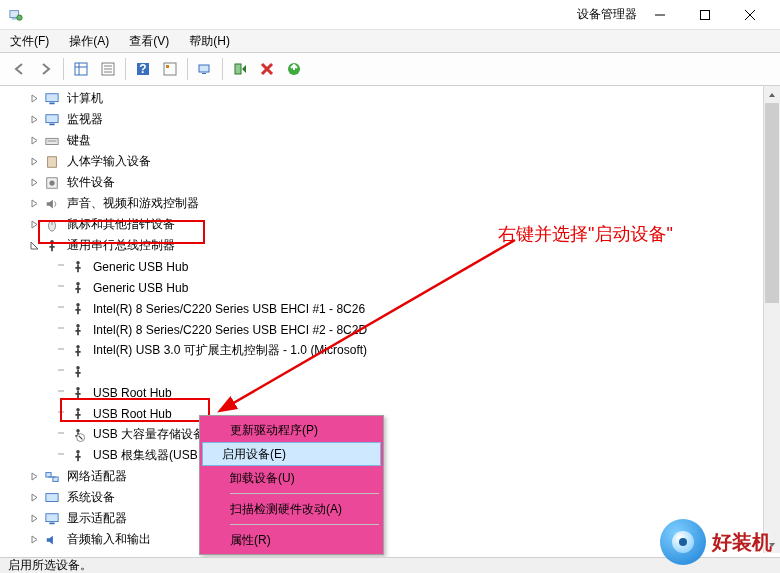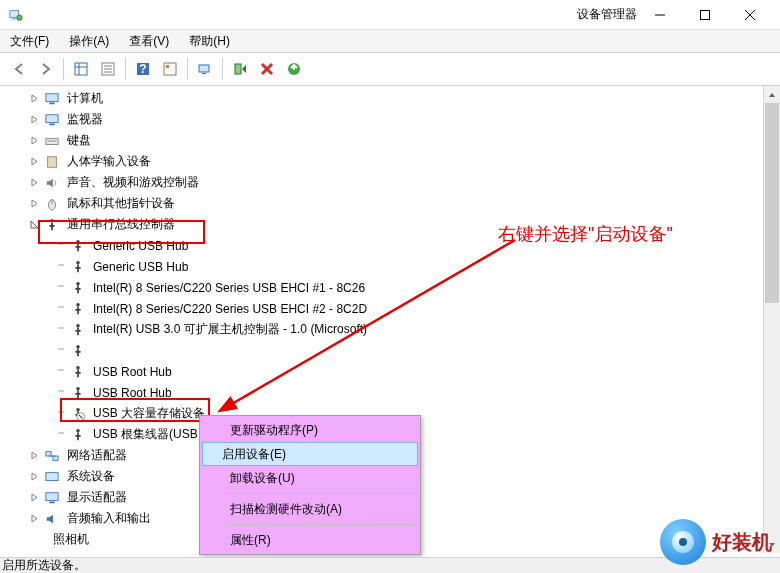--- a/index.html
+++ b/index.html
@@ -33,27 +33,27 @@
 .indent2 { padding-left: 48px; }
 
 
 .redbox { position: absolute; border: 2px solid #e60000; pointer-events: none; }
 
 
 .anntext { position: absolute; color: #e60000; font-size: 18px; font-weight: 500; }
 .arrow-svg { position: absolute; pointer-events: none; }
 
 
-.ctxmenu { position: absolute; background: #f0abfc; border: 1px solid #a0a0a0; box-shadow: 2px 2px 4px rgba(0,0,0,0.25); padding: 2px; width: 222px; }
+.ctxmenu { position: absolute; background: #ec4899; border: 1px solid #a0a0a0; box-shadow: 2px 2px 4px rgba(0,0,0,0.25); padding: 2px; width: 185px; }
 .ctxitem { height: 24px; display: flex; align-items: center; padding-left: 28px; }
 .ctxitem.highlight { background: #cde8ff; border: 1px solid #7ab6e8; padding-left: 19px; }
 .ctxsep { height: 1px; background: #c0c0c0; margin: 3px 2px 3px 28px; }
 
 
-.statusbar { position: absolute; left: 0; right: 0; bottom: 0; height: 16px; border-top: 1px solid #d0d0d0; background: #f0f0f0; padding: 2px 2px; display: flex; align-items: center; }
+.statusbar { position: absolute; left: 0; right: 0; bottom: 0; height: 16px; border-top: 1px solid #d0d0d0; background: #f0f0f0; padding: 2px 8px; display: flex; align-items: center; }
 
 
 .watermark { position: absolute; right: 8px; bottom: 8px; display: flex; align-items: center; gap: 6px; }
 .wm-circle { width: 46px; height: 46px; border-radius: 50%; background: radial-gradient(circle at 35% 30%, #7ecfff, #1a7fd6); position: relative; }
 .wm-inner { position: absolute; width: 22px; height: 22px; top: 12px; left: 12px; border-radius: 50%; background: radial-gradient(circle at 35% 30%, #fff, #9dd8ff 70%); }
 .wm-dot { position: absolute; width: 8px; height: 8px; border-radius: 50%; background: #1a5fa0; top: 19px; left: 19px; }
 .wm-text { color: #b91c1c; font-size: 20px; font-weight: 700; text-shadow: 0 0 4px #fff; }
 
 
 .scrollbar-v { position: absolute; right: 0; top: 86px; bottom: 20px; width: 17px; background: #f0f0f0; border-left: 1px solid #d6d6d6; }
@@ -217,20 +217,34 @@
           <svg viewBox="0 0 9 9">
             <path d="M2 1 L7 4.5 L2 8 Z" fill="none" stroke="#808080"></path>
           </svg>
         </span>
         <span class="devicon">
           <svg width="14" height="14" viewBox="0 0 16 16">
             <rect x="3" y="2" width="10" height="12" fill="#e8d8c0" stroke="#a08060"></rect>
           </svg>
         </span>
         <span class="label">人体学输入设备</span>
+      </div>
+      <div class="node indent1">
+        <span class="expander">
+          <svg viewBox="0 0 9 9">
+            <path d="M2 1 L7 4.5 L2 8 Z" fill="none" stroke="#808080"></path>
+          </svg>
+        </span>
+        <span class="devicon">
+          <svg width="14" height="14" viewBox="0 0 16 16">
+            <rect x="2" y="2" width="12" height="12" fill="#f0f0f0" stroke="#808080"></rect>
+            <circle cx="8" cy="8" r="3" fill="#808080"></circle>
+          </svg>
+        </span>
+        <span class="label">软件设备</span>
       </div>
       <div class="node indent1">
         <span class="expander">
           <svg viewBox="0 0 9 9">
             <path d="M2 1 L7 4.5 L2 8 Z" fill="none" stroke="#808080"></path>
           </svg>
         </span>
         <span class="devicon">
           <svg width="14" height="14" viewBox="0 0 16 16">
             <path d="M2 6 L5 6 L9 3 L9 13 L5 10 L2 10 Z" fill="#808080"></path>

